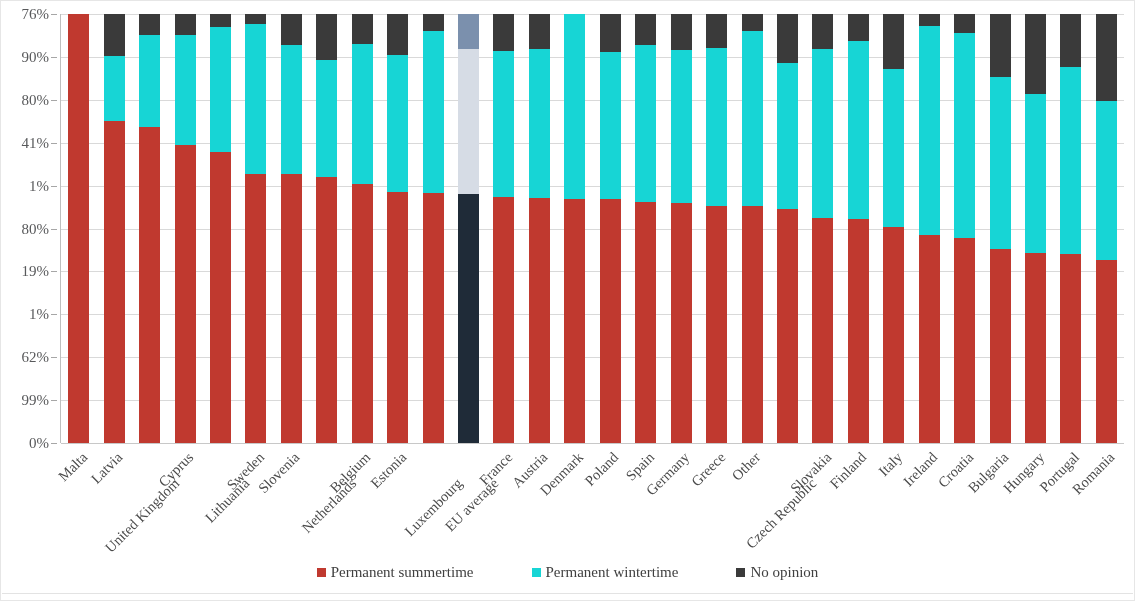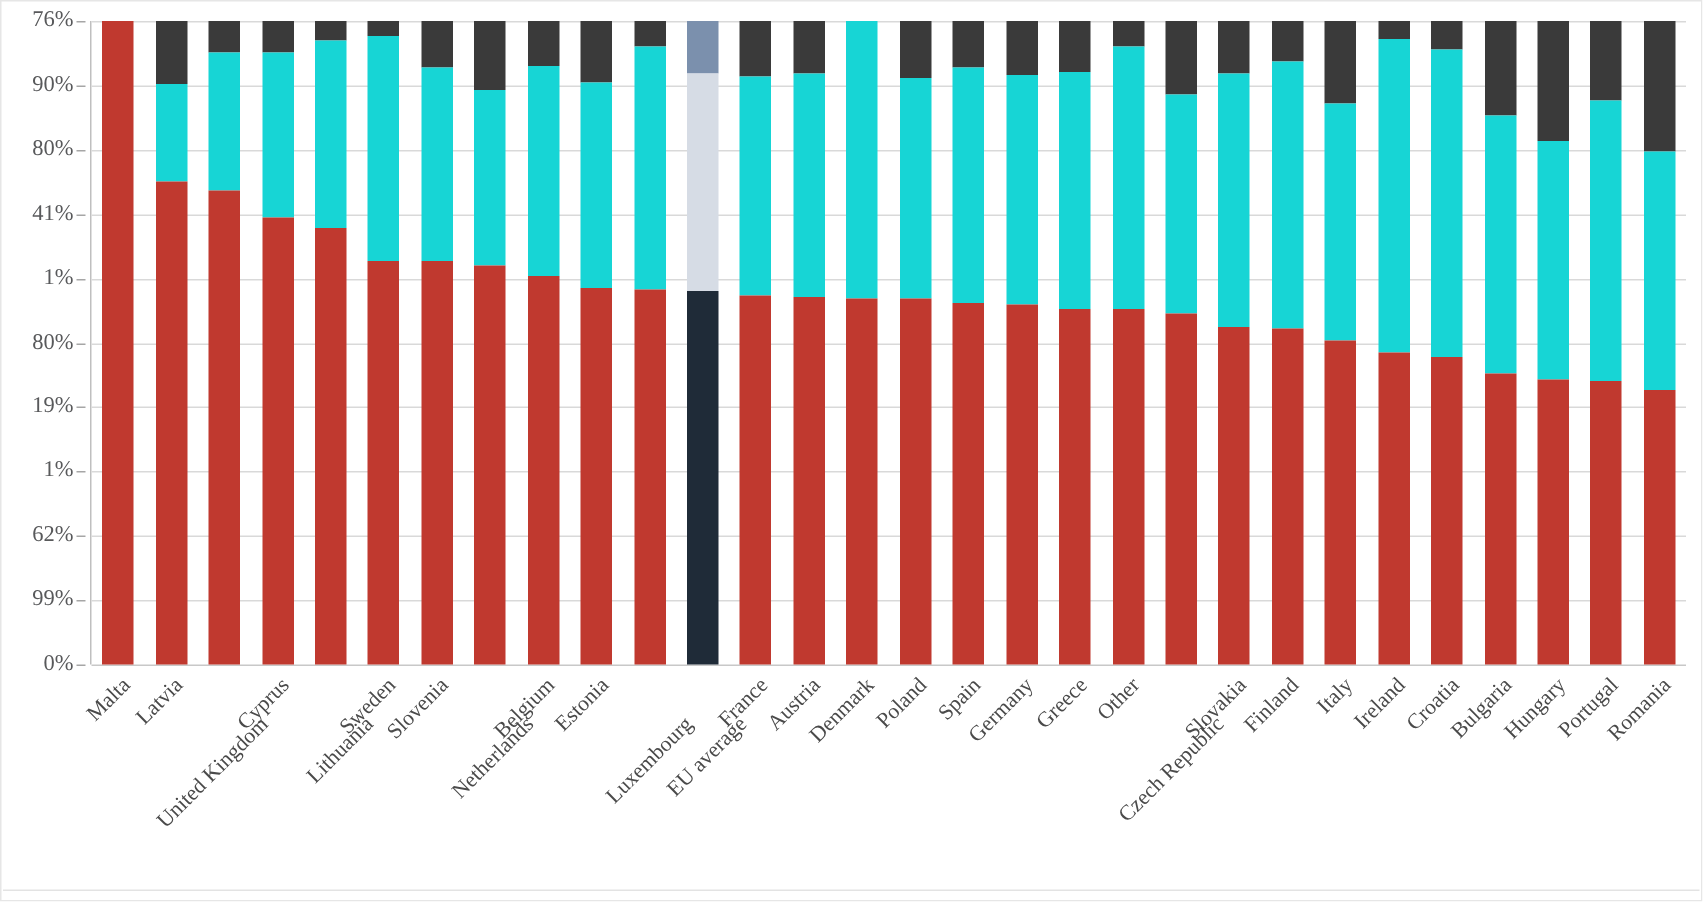--- a/index.html
+++ b/index.html
@@ -492,15 +492,29 @@
         <div class="x-label">Hungary</div>
       </div>
       <div class="x-slot">
         <div class="x-label">Portugal</div>
       </div>
       <div class="x-slot">
         <div class="x-label">Romania</div>
       </div>
     </div>
 
+  <div id="legend">
+      <div class="legend-item">
+        <span class="legend-swatch" style="background: rgb(192, 57, 47);"></span>
+        <span>Permanent summertime</span>
+      </div>
+      <div class="legend-item">
+        <span class="legend-swatch" style="background: rgb(23, 213, 213);"></span>
+        <span>Permanent wintertime</span>
+      </div>
+      <div class="legend-item">
+        <span class="legend-swatch" style="background: rgb(58, 58, 58);"></span>
+        <span>No opinion</span>
+      </div>
+    </div>
   <div id="bottom-rule"></div>
 
 </div>
 
 </body></html>

